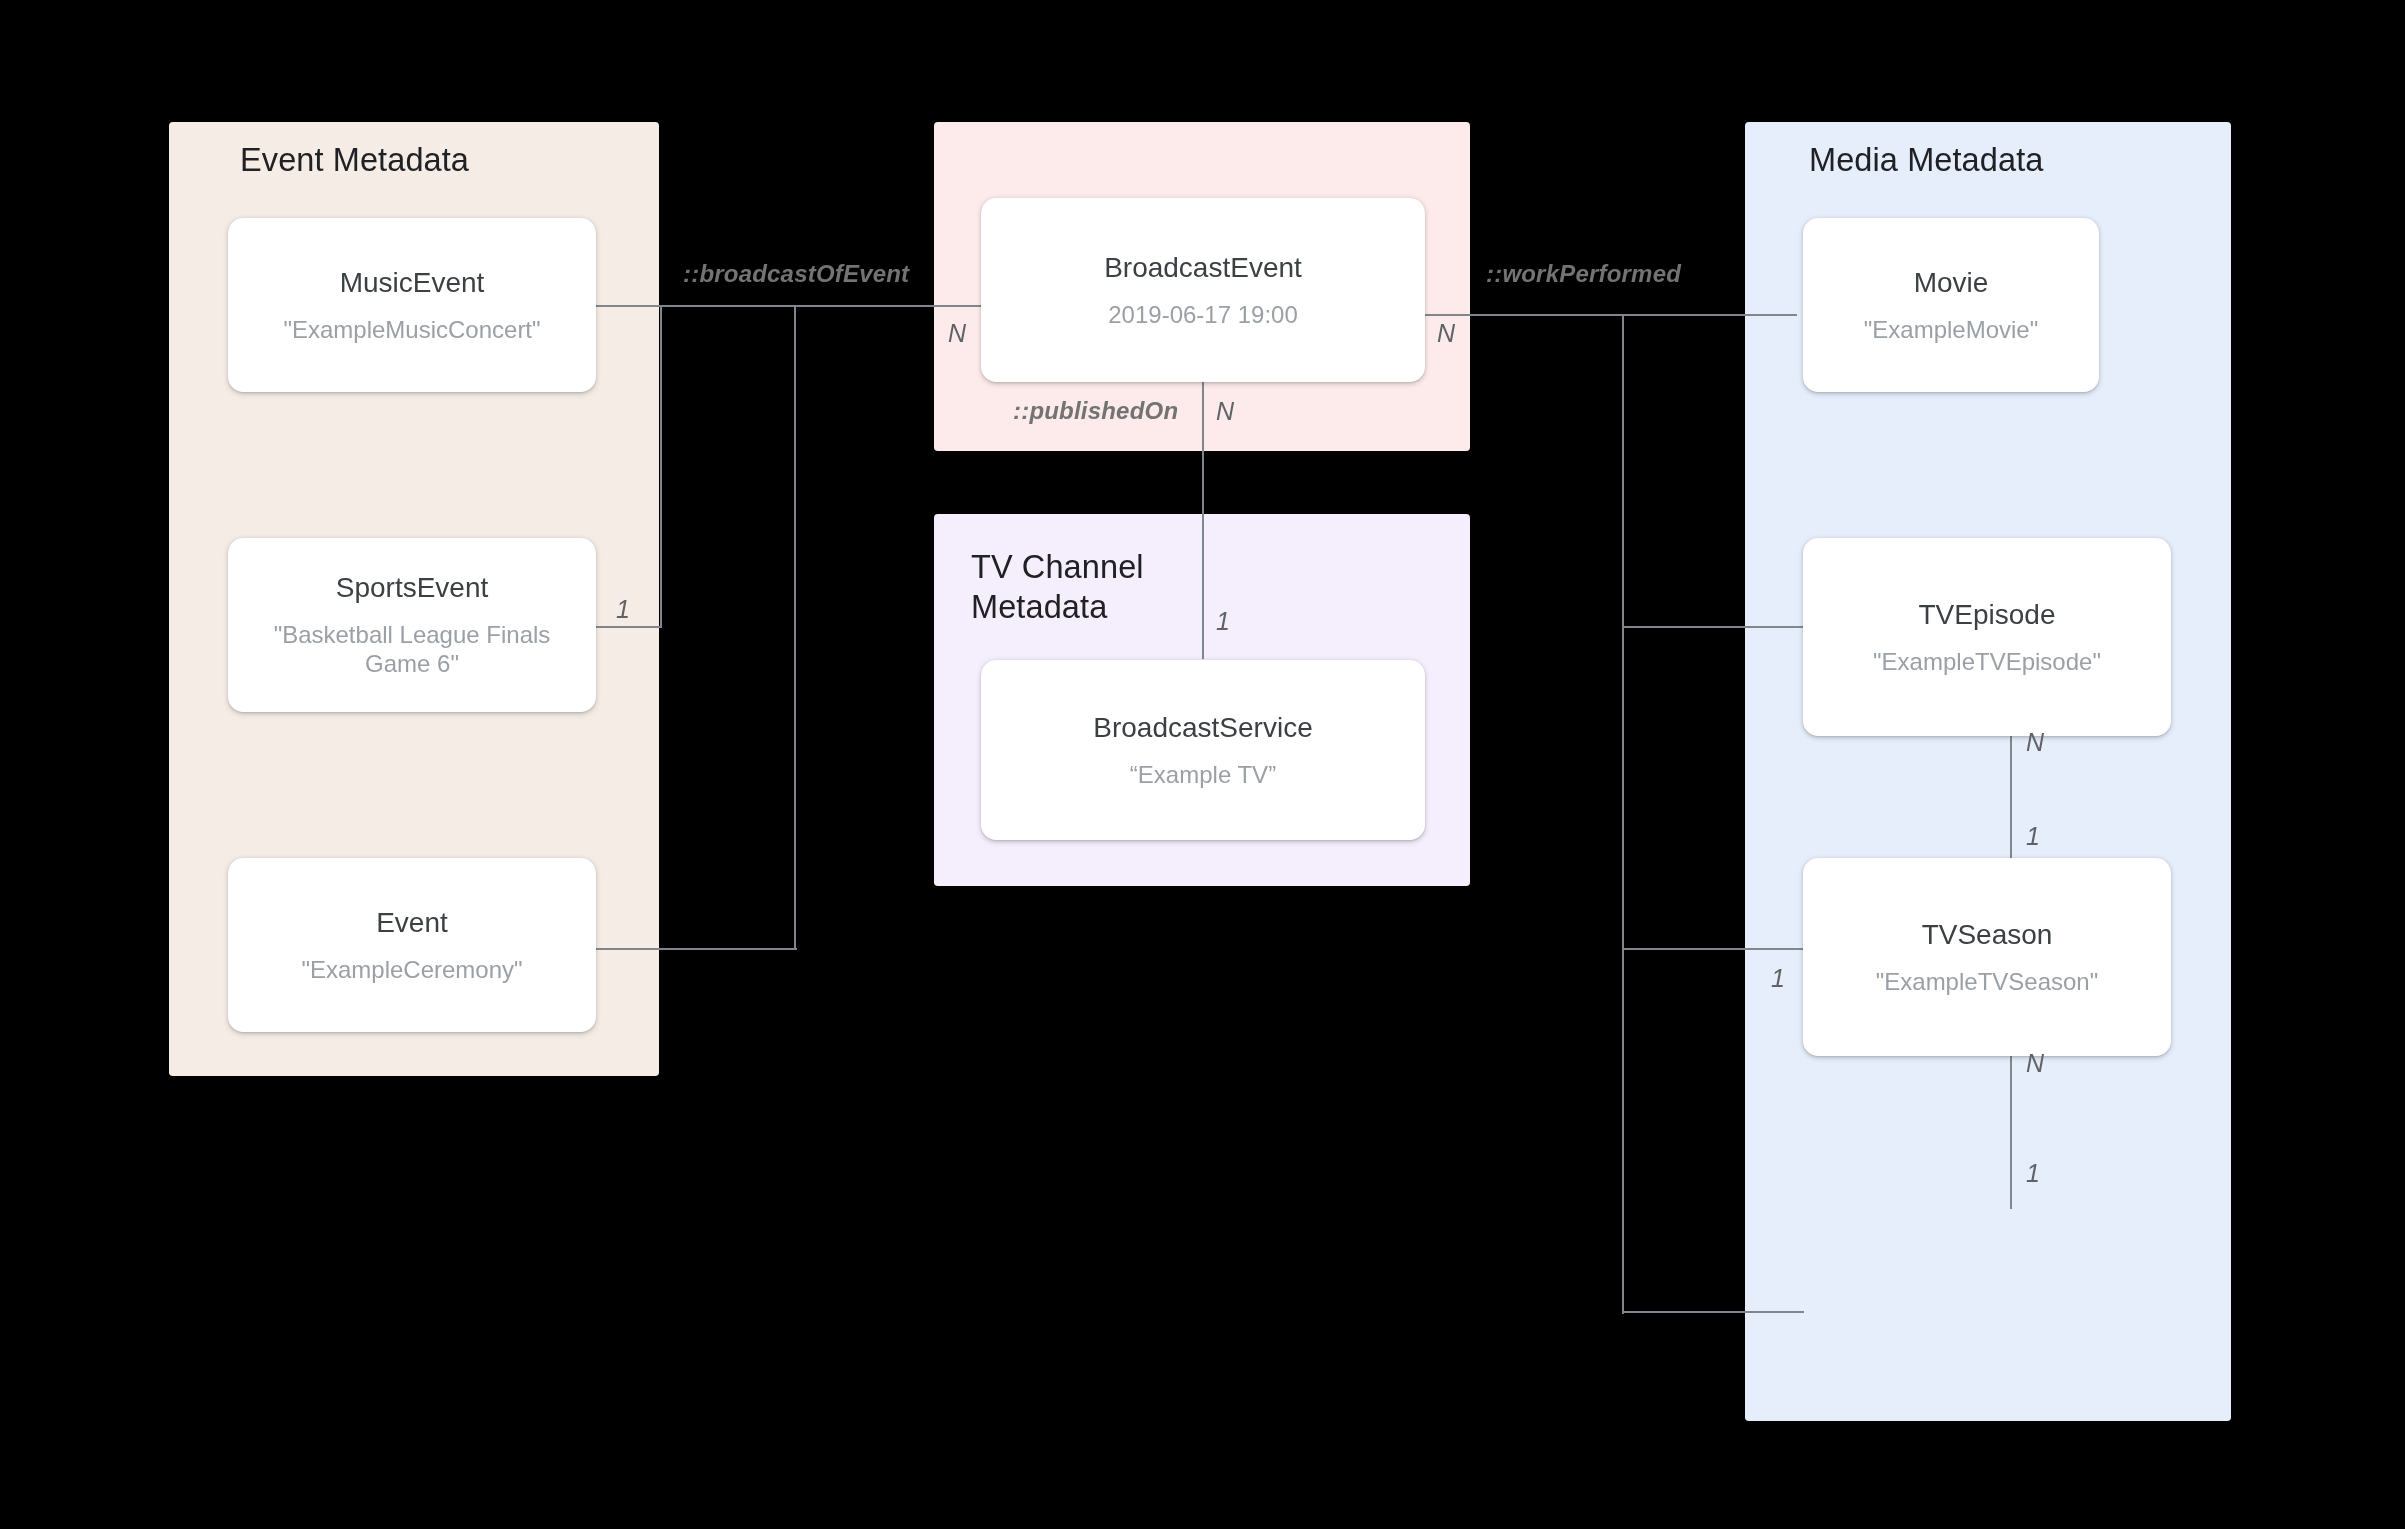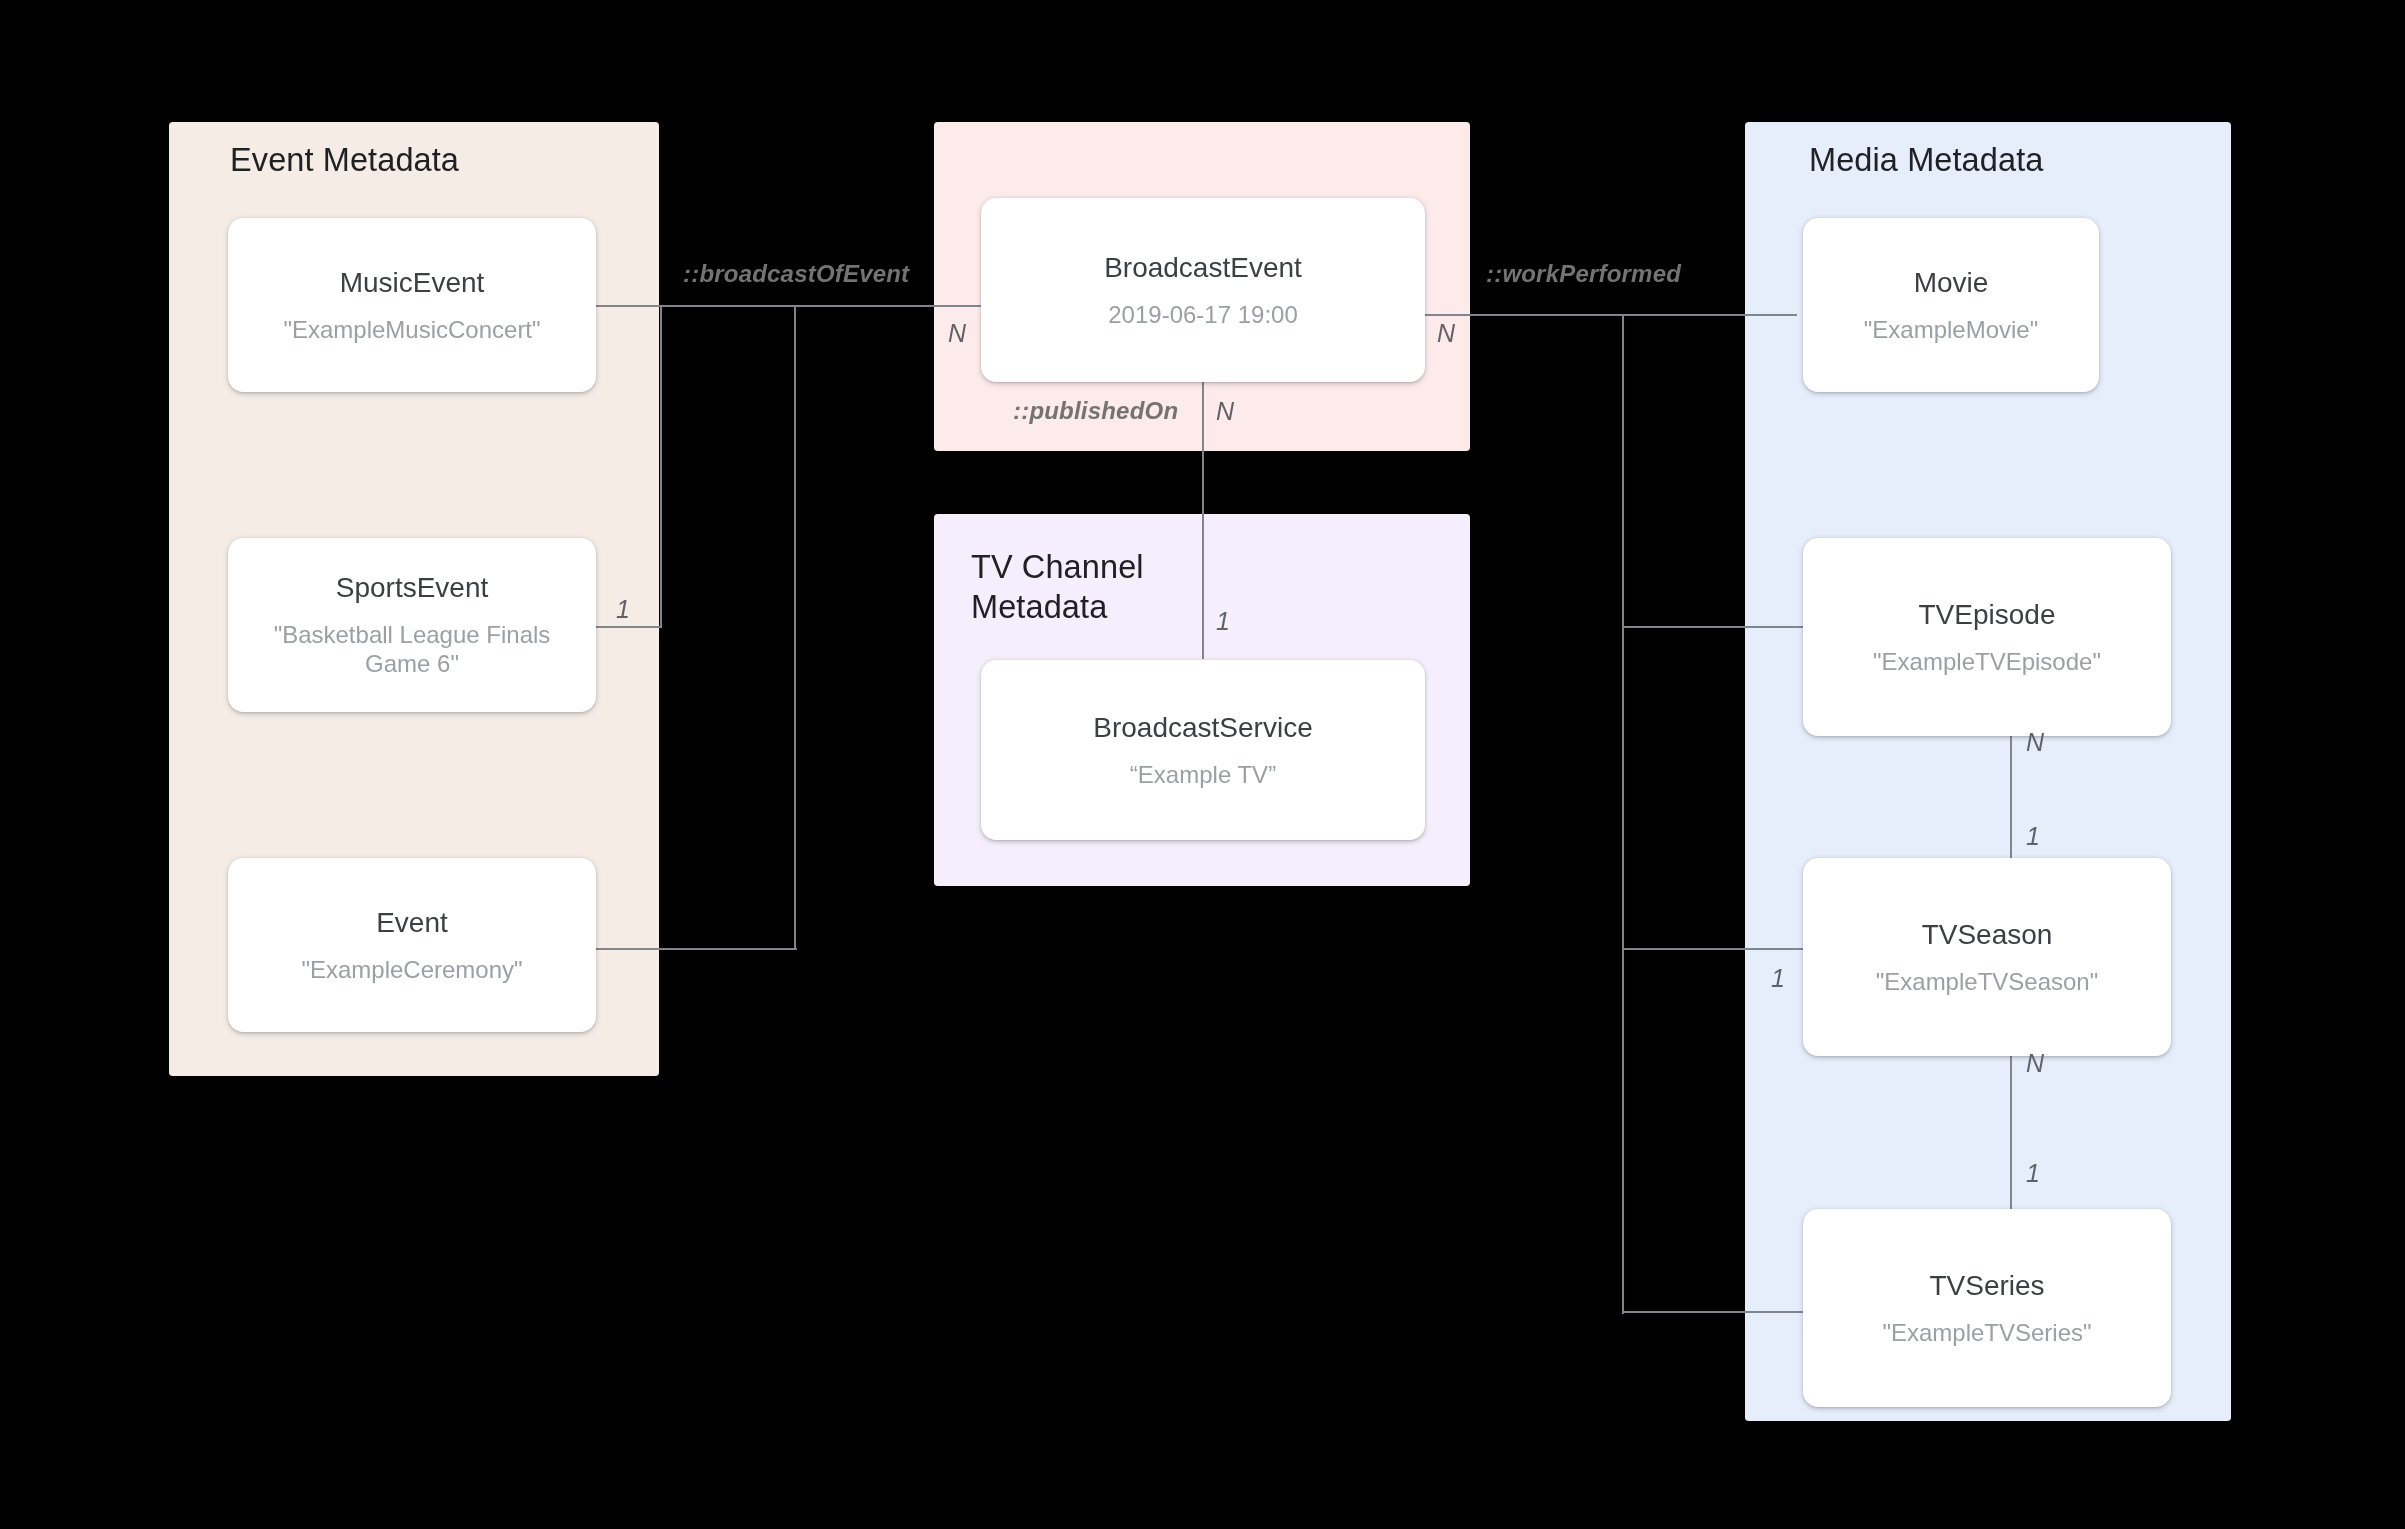--- a/index.html
+++ b/index.html
@@ -109,21 +109,21 @@
   <div class="edge edge-h" style="left:1424px; top:314px; width:373px;"></div>
   <div class="edge edge-v" style="left:1622px; top:314px; height:1000px;"></div>
   <div class="edge edge-h" style="left:1622px; top:626px; width:182px;"></div>
   <div class="edge edge-h" style="left:1622px; top:948px; width:182px;"></div>
   <div class="edge edge-h" style="left:1622px; top:1311px; width:182px;"></div>
 
   <div class="edge edge-v" style="left:2010px; top:736px; height:134px;"></div>
 
   <div class="edge edge-v" style="left:2010px; top:1056px; height:153px;"></div>
 
-  <div class="panel-title" style="left:230px; top:141px;text-align:right;">Event Metadata</div>
+  <div class="panel-title" style="left:240px; top:141px;text-align:right;">Event Metadata</div>
 
   <div class="panel-title" style="left:971px; top:548px;">TV Channel
 Metadata</div>
 
   <div class="panel-title" style="left:1809px; top:141px;">Media Metadata</div>
 
   <div class="card" style="left:228px; top:218px; width:368px; height:174px;">
     <div class="card-title">MusicEvent</div>
     <div class="card-sub">"ExampleMusicConcert"</div>
   </div>
@@ -156,24 +156,20 @@
   <div class="card" style="left:1803px; top:538px; width:368px; height:198px;">
     <div class="card-title">TVEpisode</div>
     <div class="card-sub">"ExampleTVEpisode"</div>
   </div>
 
   <div class="card" style="left:1803px; top:858px; width:368px; height:198px;">
     <div class="card-title">TVSeason</div>
     <div class="card-sub">"ExampleTVSeason"</div>
   </div>
 
-  <div class="card" style="left:1803px; top:1209px; width:368px; height:198px;">
-    <div class="card-title">TVSeries</div>
-    <div class="card-sub">"ExampleTVSeries"</div>
-  </div>
 
   <div class="rel-label" style="left:683px; top:260px;">::broadcastOfEvent</div>
 
   <div class="rel-label" style="left:1486px; top:260px;">::workPerformed</div>
 
   <div class="rel-label" style="left:1013px; top:397px;">::publishedOn</div>
 
   <div class="card-num" style="left:616px; top:595px;">1</div>
 
   <div class="card-num" style="left:948px; top:319px;">N</div>

